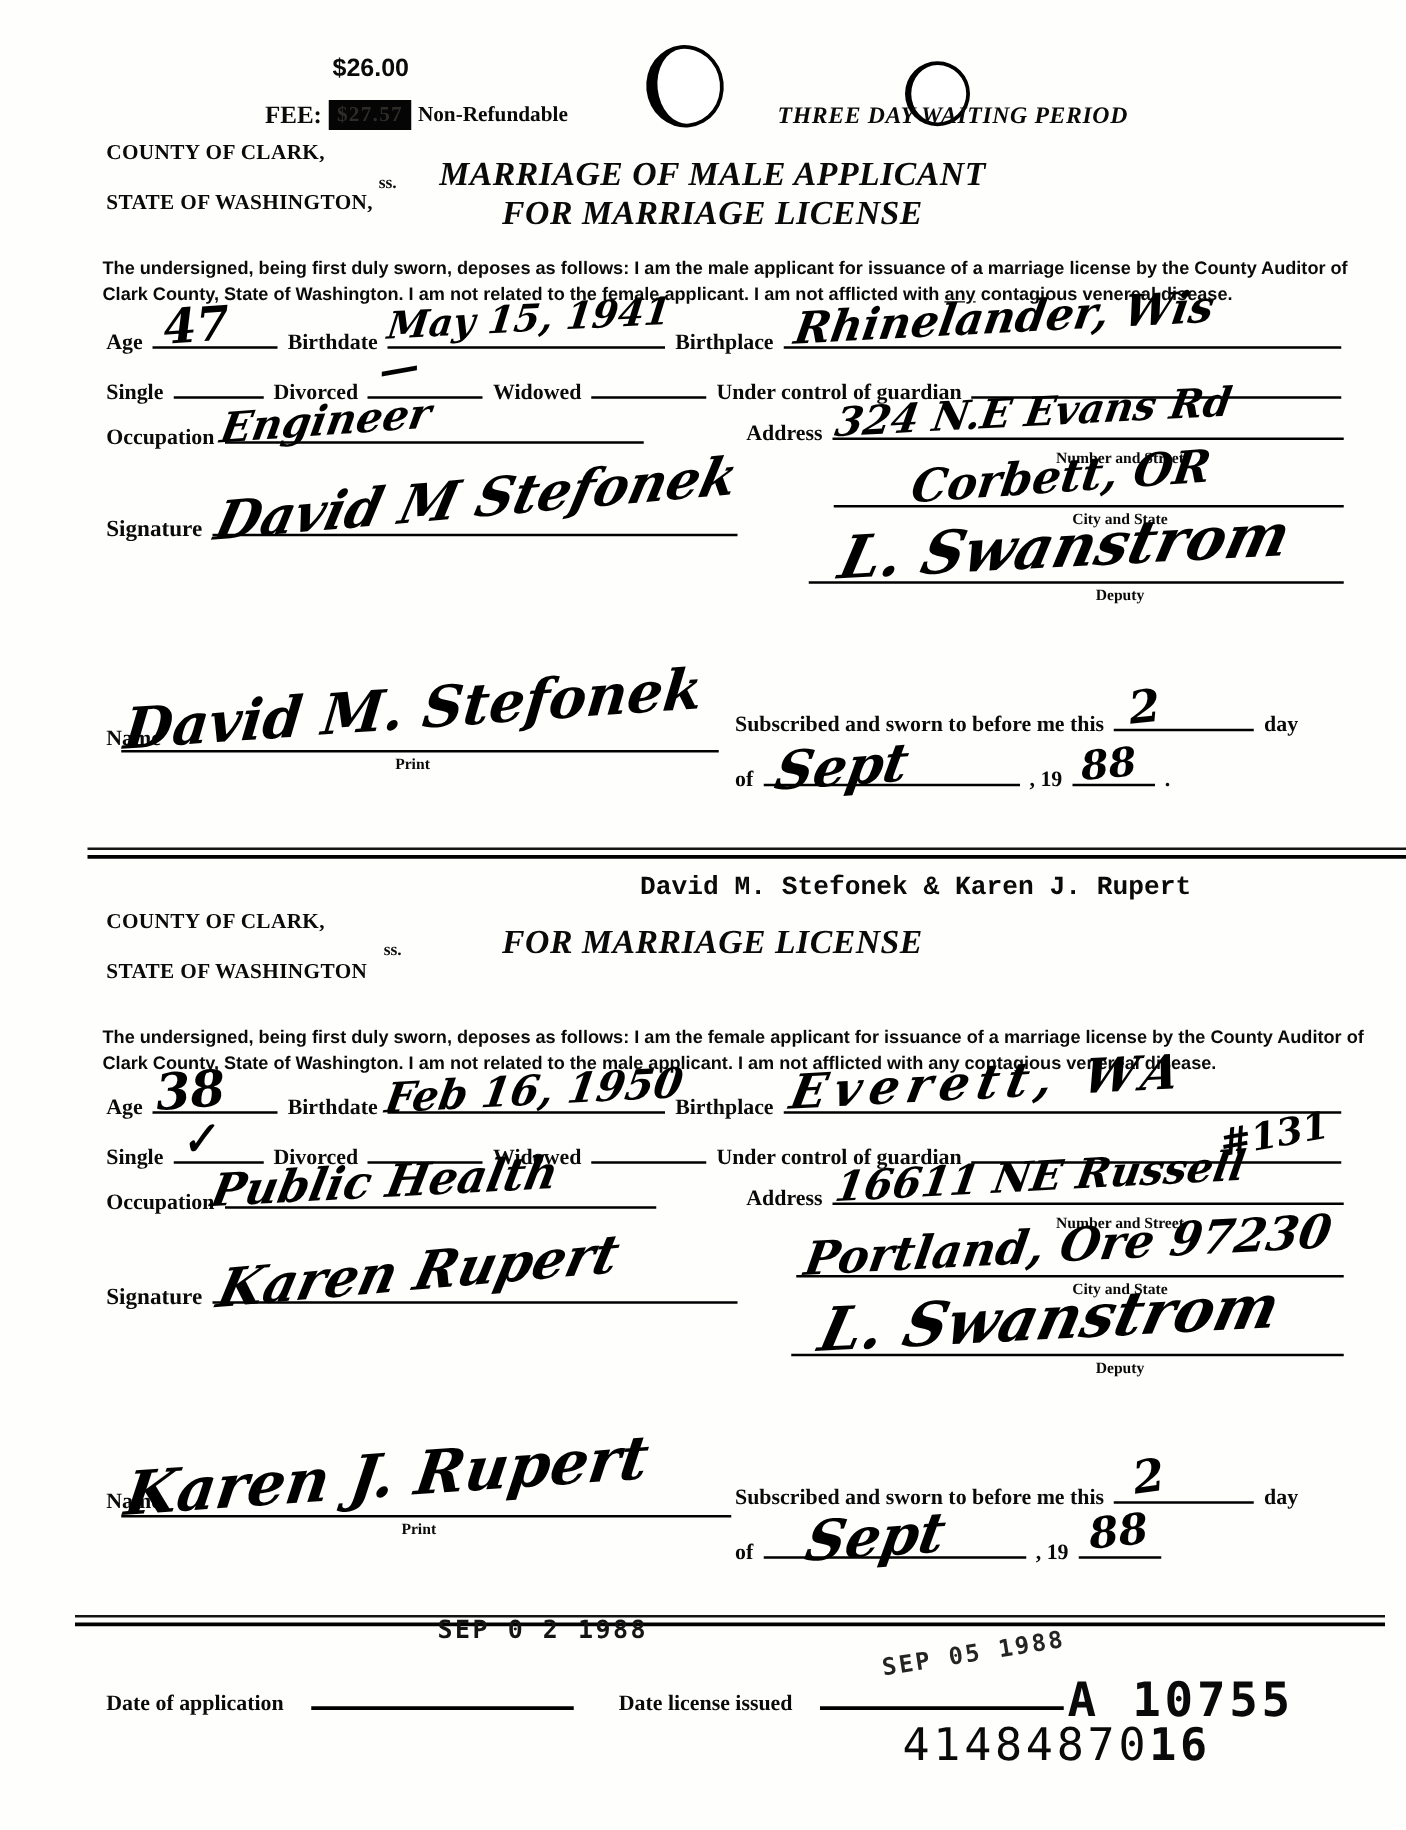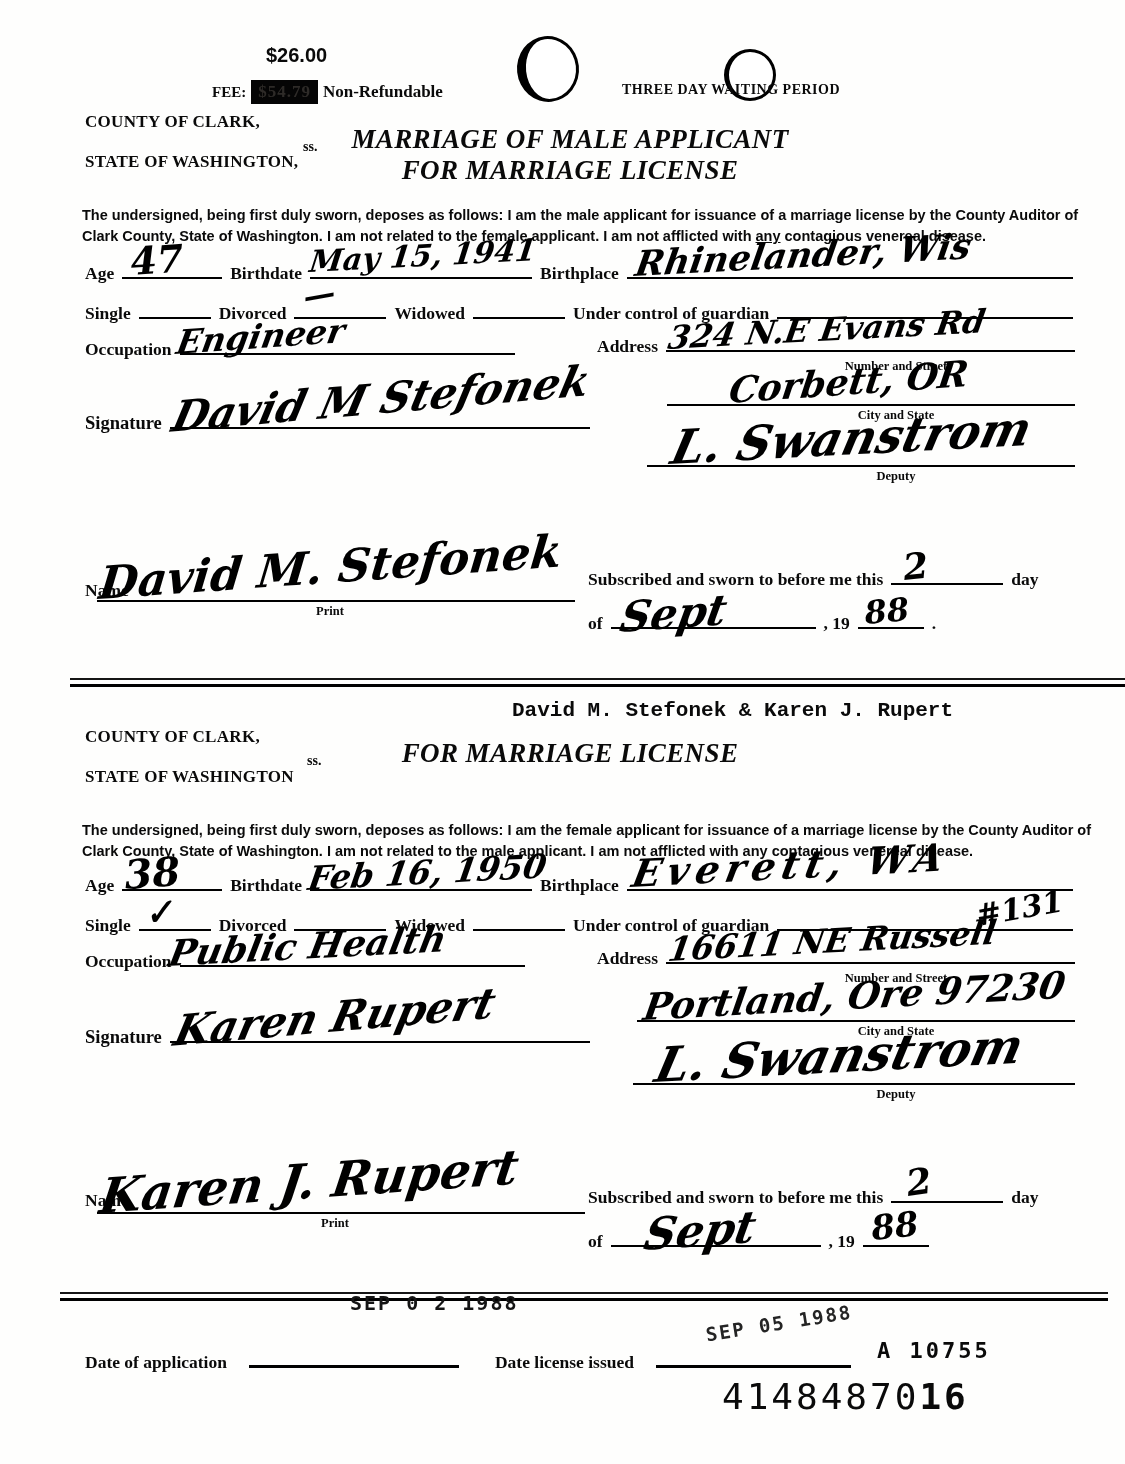--- a/index.html
+++ b/index.html
@@ -36,25 +36,25 @@
 <body>
 
 <div class="page">
 
   <div class="abs" style="left:266px; top:44px; font-family:'Liberation Sans',sans-serif; font-weight:bold; font-size:20px;">$26.00</div>
 
   <div class="punch" style="left:517px; top:36px; width:50px; height:60px; border-left-width:9px; transform:rotate(-6deg);"></div>
   <div class="punch" style="left:724px; top:49px; width:44px; height:46px; border-left-width:5px;"></div>
 
   <div class="abs" style="left:212px; top:80px; display:flex; align-items:center; gap:5px;">
-    <span class="lbl" style="font-size:15px;">FEE:</span>
-    <span class="redact">$54.79</span>
+    <span class="lbl" style="font-size:20px;">FEE:</span>
+    <span class="redact">$27.57</span>
     <span class="lbl" style="font-size:17px;">Non-Refundable</span>
   </div>
-  <div class="abs lbl" style="left:622px; top:82px; font-size:14px; letter-spacing:.5px;">THREE DAY WAITING PERIOD</div>
+  <div class="abs lbl" style="left:622px; top:82px; font-size:19px; letter-spacing:.5px;font-style:italic;">THREE DAY WAITING PERIOD</div>
 
   <div class="abs hdr" style="left:85px; top:112px;">COUNTY OF CLARK,</div>
   <div class="abs ss" style="left:303px; top:139px;">ss.</div>
   <div class="abs hdr" style="left:85px; top:152px;">STATE OF WASHINGTON,</div>
   <div class="abs title" style="left:330px; top:124px; width:480px;">
     <div>MARRIAGE OF MALE APPLICANT</div>
     <div>FOR MARRIAGE LICENSE</div>
   </div>
 
   <div class="abs oath" style="left:82px; top:205px;">
@@ -262,18 +262,18 @@
   <div class="stamp" style="left:350px; top:1291px; font-size:20px; letter-spacing:2px; color:#141414;">SEP 0 2 1988</div>
   <div class="stamp" style="left:705px; top:1312px; font-size:19px; letter-spacing:2px; color:#242424; transform:rotate(-9deg);">SEP 05 1988</div>
 
   <div class="row" style="left:85px; top:1350px; width:775px; gap:22px;">
     <span class="lbl">Date of application</span>
     <span class="blank" style="width:210px; border-bottom-width:3px;"></span>
     <span class="lbl" style="margin-left:14px;">Date license issued</span>
     <span class="blank" style="width:195px; border-bottom-width:3px;"></span>
   </div>
 
-  <div class="abs mono-num" style="left:877px; top:1338px; font-size:22px; letter-spacing:3px; font-weight:bold;">A 10755</div>
+  <div class="abs mono-num" style="left:854px; top:1338px; font-size:38px; letter-spacing:3px; font-weight:bold;">A 10755</div>
   <div class="abs mono-num" style="left:722px; top:1376px; font-size:36px; letter-spacing:3px;">
     <span>41484870</span><span style="font-weight:bold;">16</span>
   </div>
 
 </div>
 
 </body></html>

